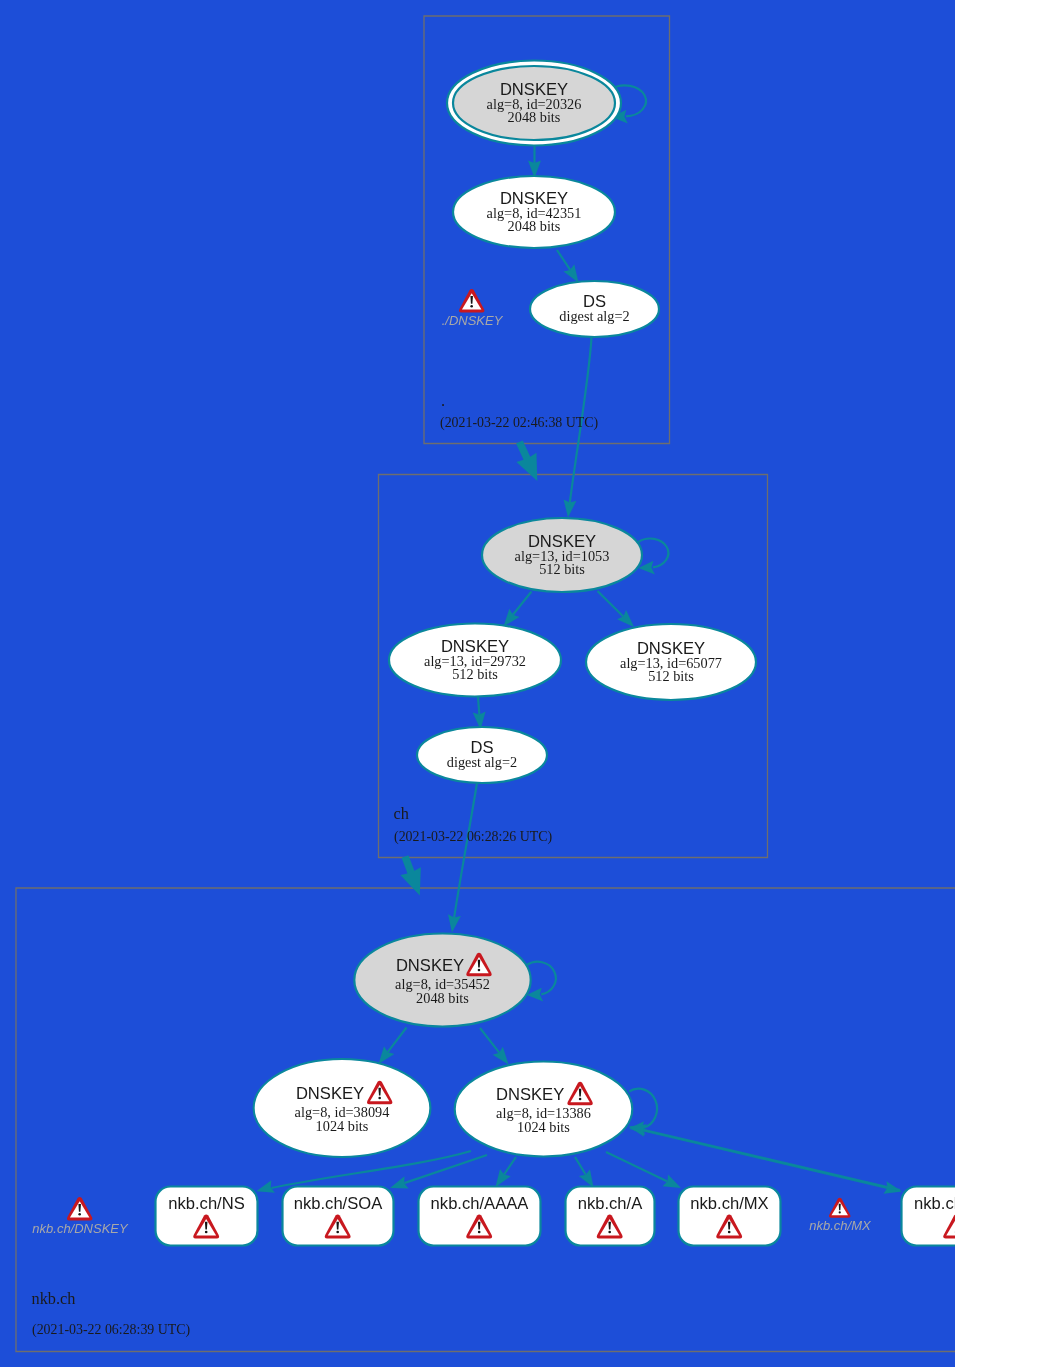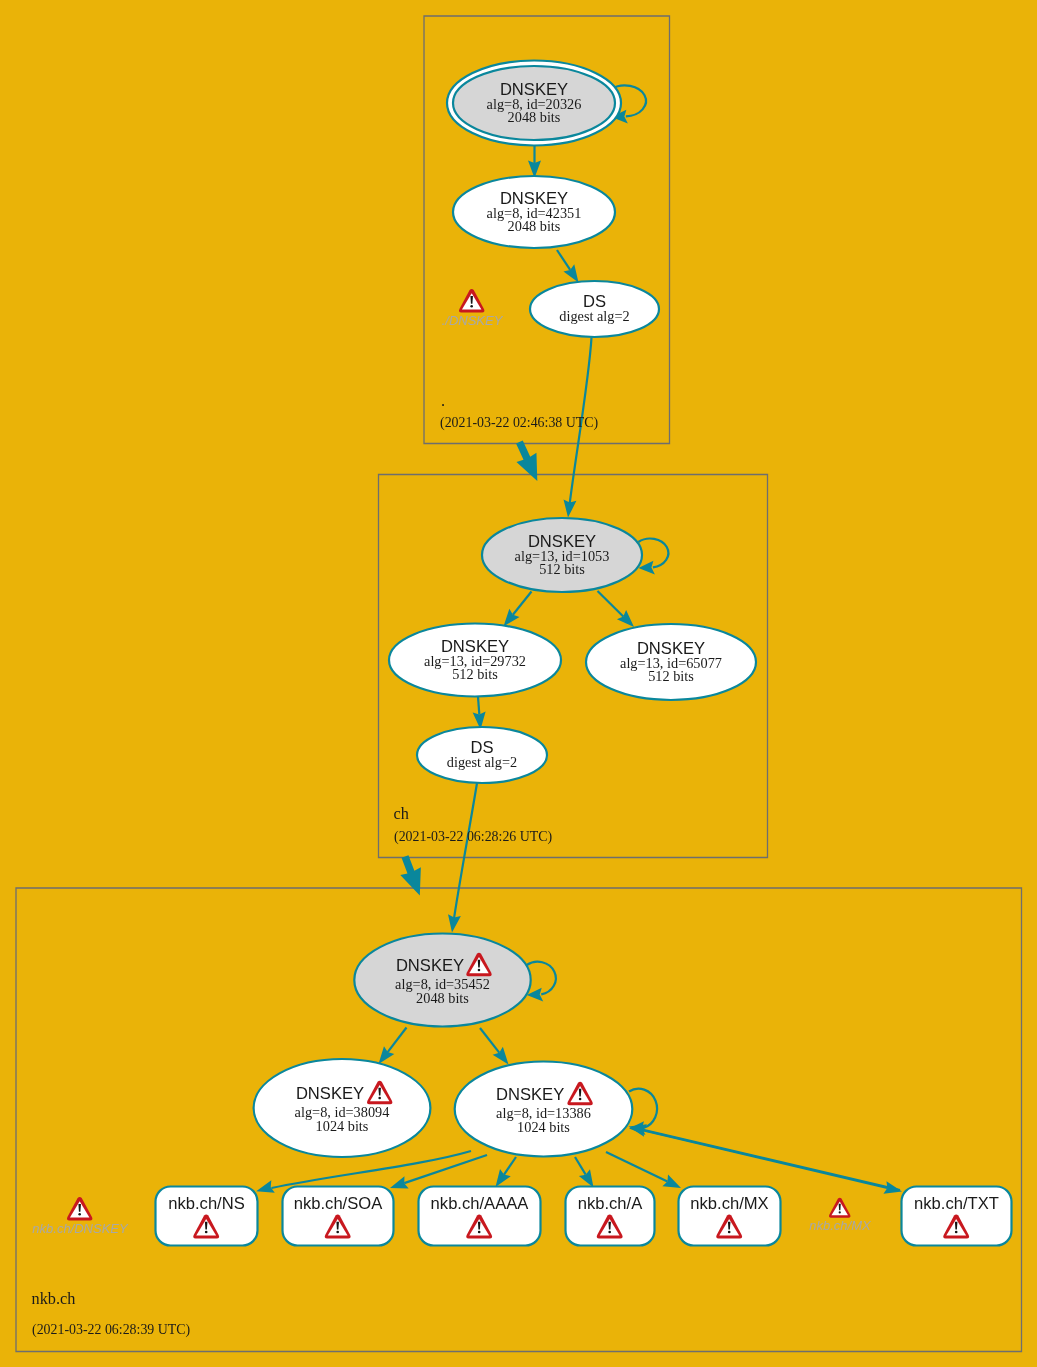--- a/index.html
+++ b/index.html
@@ -1,16 +1,16 @@
 <!DOCTYPE html>
 <html><head>
 <meta charset="utf-8">
 <style>
   html,body{margin:0;padding:0;background:#ffffff;}
-  #page{position:relative;width:1037px;height:1367px;background:#eab308;overflow:hidden;}
+  #page{position:relative;width:955px;height:1367px;background:#1d4ed8;overflow:hidden;}
   svg#graph{display:block;width:1037px;height:1367px;}
   .zone-box{fill:none;stroke:#6e6e6e;stroke-width:1.3;}
   .zone-name{font-family:"Liberation Serif",serif;font-size:16.3px;fill:#1a1a1a;}
   .zone-ts{font-family:"Liberation Serif",serif;font-size:13.9px;fill:#1a1a1a;}
   .node-title{font-family:"Liberation Sans",sans-serif;font-size:16.6px;fill:#1a1a1a;text-anchor:middle;}
   .node-sub{font-family:"Liberation Serif",serif;font-size:14.3px;fill:#1a1a1a;text-anchor:middle;}
   .rr-label{font-family:"Liberation Sans",sans-serif;font-size:16.6px;fill:#1a1a1a;text-anchor:middle;}
   .err-label{font-family:"Liberation Sans",sans-serif;font-style:italic;font-size:13px;fill:#a8a8a8;text-anchor:middle;}
   .ell{stroke:#0a879c;stroke-width:2.2;}
   .ell-gray{fill:#d6d6d6;}

